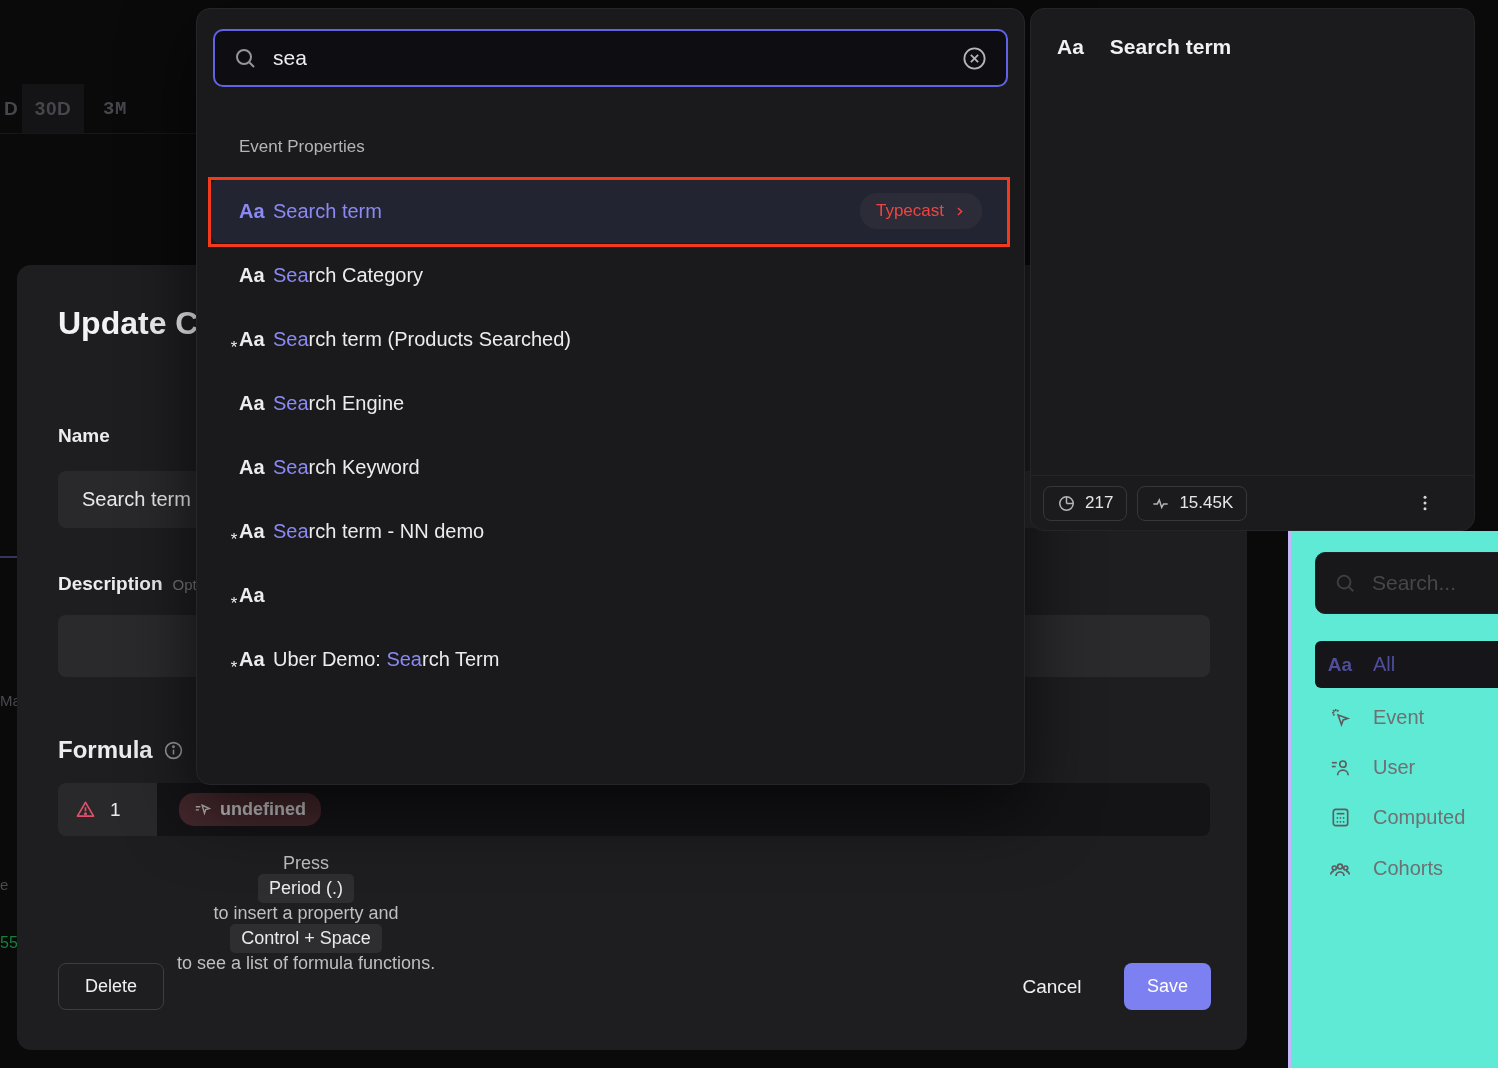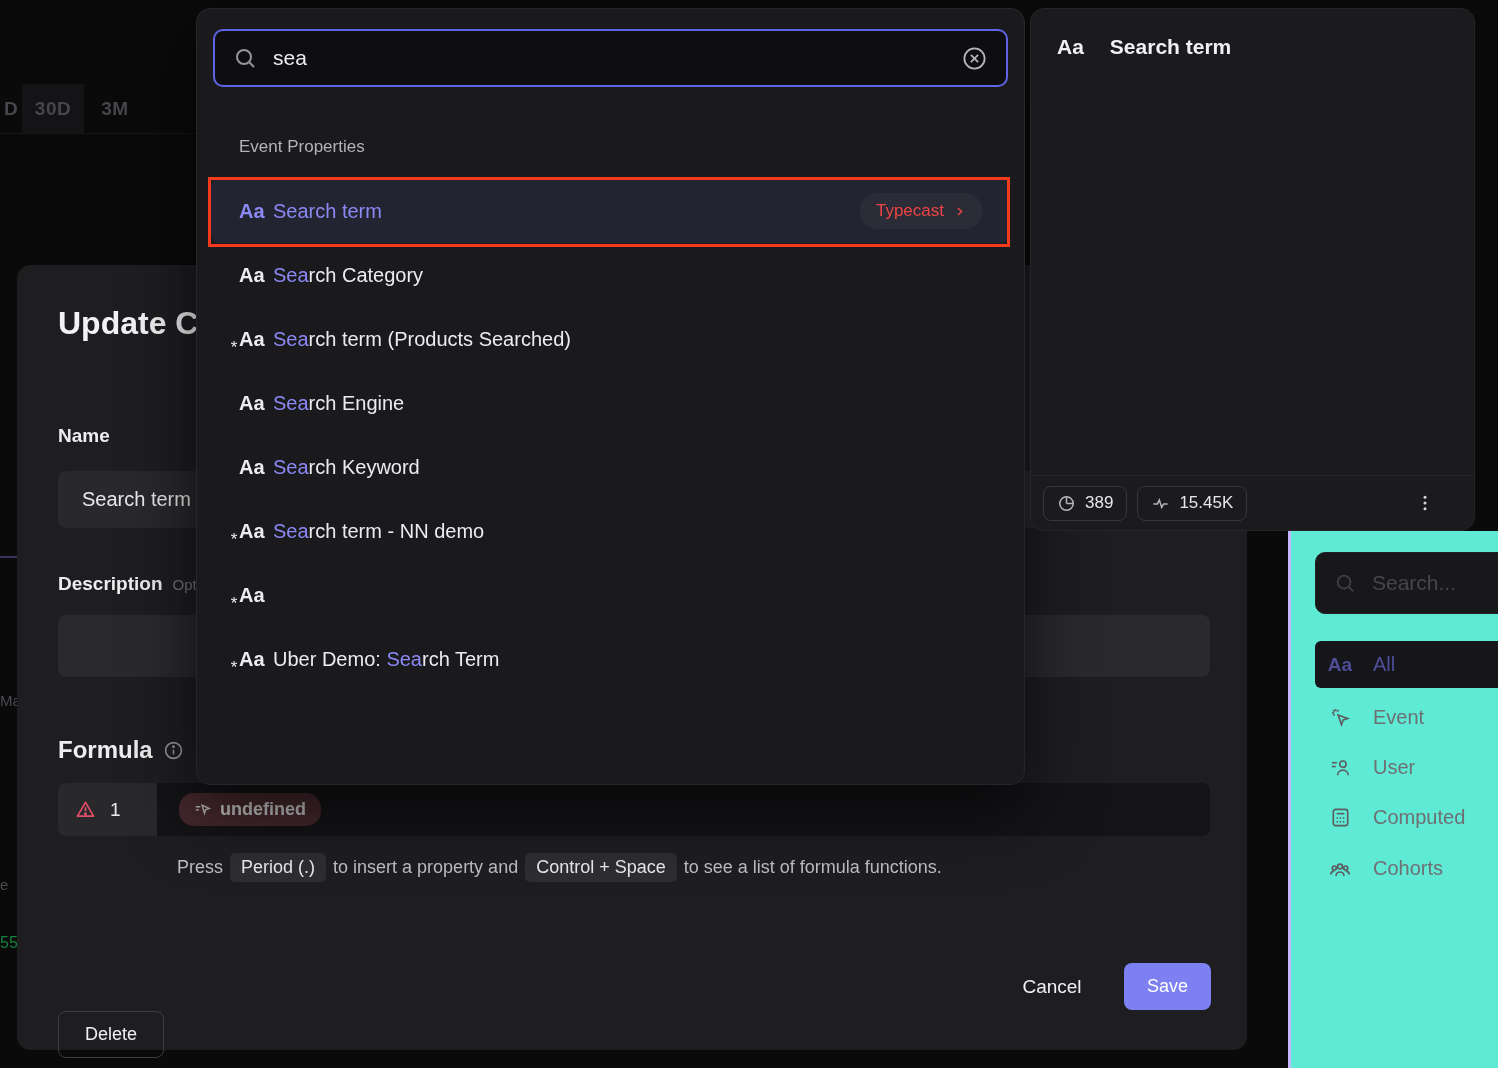--- a/index.html
+++ b/index.html
@@ -9,21 +9,21 @@
     background:#0a0a0b; font-family:"Liberation Sans", sans-serif;
     color:#ececee;
   }
   svg { display:block; }
 
   
   .timebar { position:absolute; top:84px; left:0; display:flex; height:49px; }
   .time-btn { display:flex; align-items:center; justify-content:center; color:#46464c; font-size:19px; font-weight:700; letter-spacing:.5px; }
   .time-btn.partial { width:22px; }
   .time-btn.sel { width:62px; background:#141417; }
-  .time-btn.plain { width:62px; }
+  .time-btn.plain { width:62px;font-family:Liberation Mono, monospace; }
   .timebar-line { position:absolute; top:133px; left:0; width:196px; height:1px; background:#17171a; }
   .bg-text { position:absolute; color:#4a4a4f; font-size:15px; }
   .bg-line-purple { position:absolute; left:0; top:556px; width:17px; height:2px; background:#34345c; }
 
   
   .modal { position:absolute; left:17px; top:265px; width:1230px; height:785px;
     background:#1e1e21; border-radius:14px; z-index:2; }
   .modal-title { position:absolute; left:41px; top:40px; font-size:32px; font-weight:700; color:#f3f3f5; white-space:nowrap; }
   .field-label { position:absolute; font-size:19px; font-weight:700; color:#ededef; }
   .optional { font-size:15px; font-weight:400; color:#77777b; margin-left:10px; }
@@ -38,25 +38,25 @@
     border:1px solid #3b3b3e; border-radius:8px; background:none; color:#ededef;
     font-size:17px; display:flex; align-items:center; justify-content:center; gap:9px; cursor:pointer;
     font-family:"Liberation Sans", sans-serif; }
   .editor { position:absolute; left:41px; top:518px; width:1152px; height:53px;
     display:flex; border-radius:8px; overflow:hidden; }
   .gutter { width:99px; background:#29292c; display:flex; align-items:center; padding-left:17px; gap:14px; }
   .gutter .num { color:#e9e9eb; font-size:19px; }
   .editor-main { flex:1; background:#141417; display:flex; align-items:center; padding-left:22px; }
   .u-chip { display:inline-flex; align-items:center; gap:9px; background:#45282d;
     border-radius:15px; padding:6px 15px; color:#c7c7c9; font-size:18px;font-weight:bold; }
-  .hint { position:absolute; left:160px; top:588px; font-size:18px; color:#bfbfc2; display:flex; align-items:center; }
+  .hint { position:absolute; left:160px; top:588px; font-size:18px; color:#bfbfc2; display:flex; align-items:center;flex-direction:column; }
   .kbd { background:#2e2e31; border-radius:5px; padding:4px 11px; color:#eaeaec; margin:0 7px; }
   .delete-btn { position:absolute; left:41px; top:698px; width:106px; height:47px;
     background:none; border:1px solid #3e3e41; border-radius:8px; color:#f0f0f2; font-size:18px;
-    cursor:pointer; font-family:"Liberation Sans", sans-serif;margin-top:48px; }
+    cursor:pointer; font-family:"Liberation Sans", sans-serif; }
   .cancel-btn { position:absolute; left:985px; top:700px; width:100px; height:44px; background:none;
     border:none; color:#f0f0f2; font-size:19px; cursor:pointer; font-family:"Liberation Sans", sans-serif; }
   .save-btn { position:absolute; left:1107px; top:698px; width:87px; height:47px;
     background:#7d80f1; border:none; border-radius:8px; color:#fff; font-size:18px; cursor:pointer;
     font-family:"Liberation Sans", sans-serif; }
 
   
   .dropdown { position:absolute; left:196px; top:8px; width:829px; height:777px;
     background:#1a1a1d; border:1px solid #26262a; border-radius:14px;
     box-shadow:0 24px 70px rgba(0,0,0,.65); z-index:3; }
@@ -328,21 +328,21 @@
     </div>
     <div class="detail-footer">
       <button class="stat-chip">
         <span style="display:flex;color:#b5b5b8;">
           <svg width="19" height="19" viewBox="0 0 24 24" fill="none" stroke="currentColor" stroke-width="1.9">
               <circle cx="12" cy="12" r="8.5"></circle>
               <line x1="12" y1="12" x2="12" y2="3.5"></line>
               <line x1="12" y1="12" x2="20.5" y2="12"></line>
             </svg>
         </span>
-        <span>389</span>
+        <span>217</span>
       </button>
       <button class="stat-chip">
         <span style="display:flex;color:#b5b5b8;">
           <svg width="19" height="19" viewBox="0 0 24 24" fill="none" stroke="currentColor" stroke-width="1.9">
               <polyline points="3 12.5 8 12.5 10.5 7.5 13.5 17 16 12.5 21 12.5"></polyline>
             </svg>
         </span>
         <span>15.45K</span>
       </button>
       <button class="kebab">

